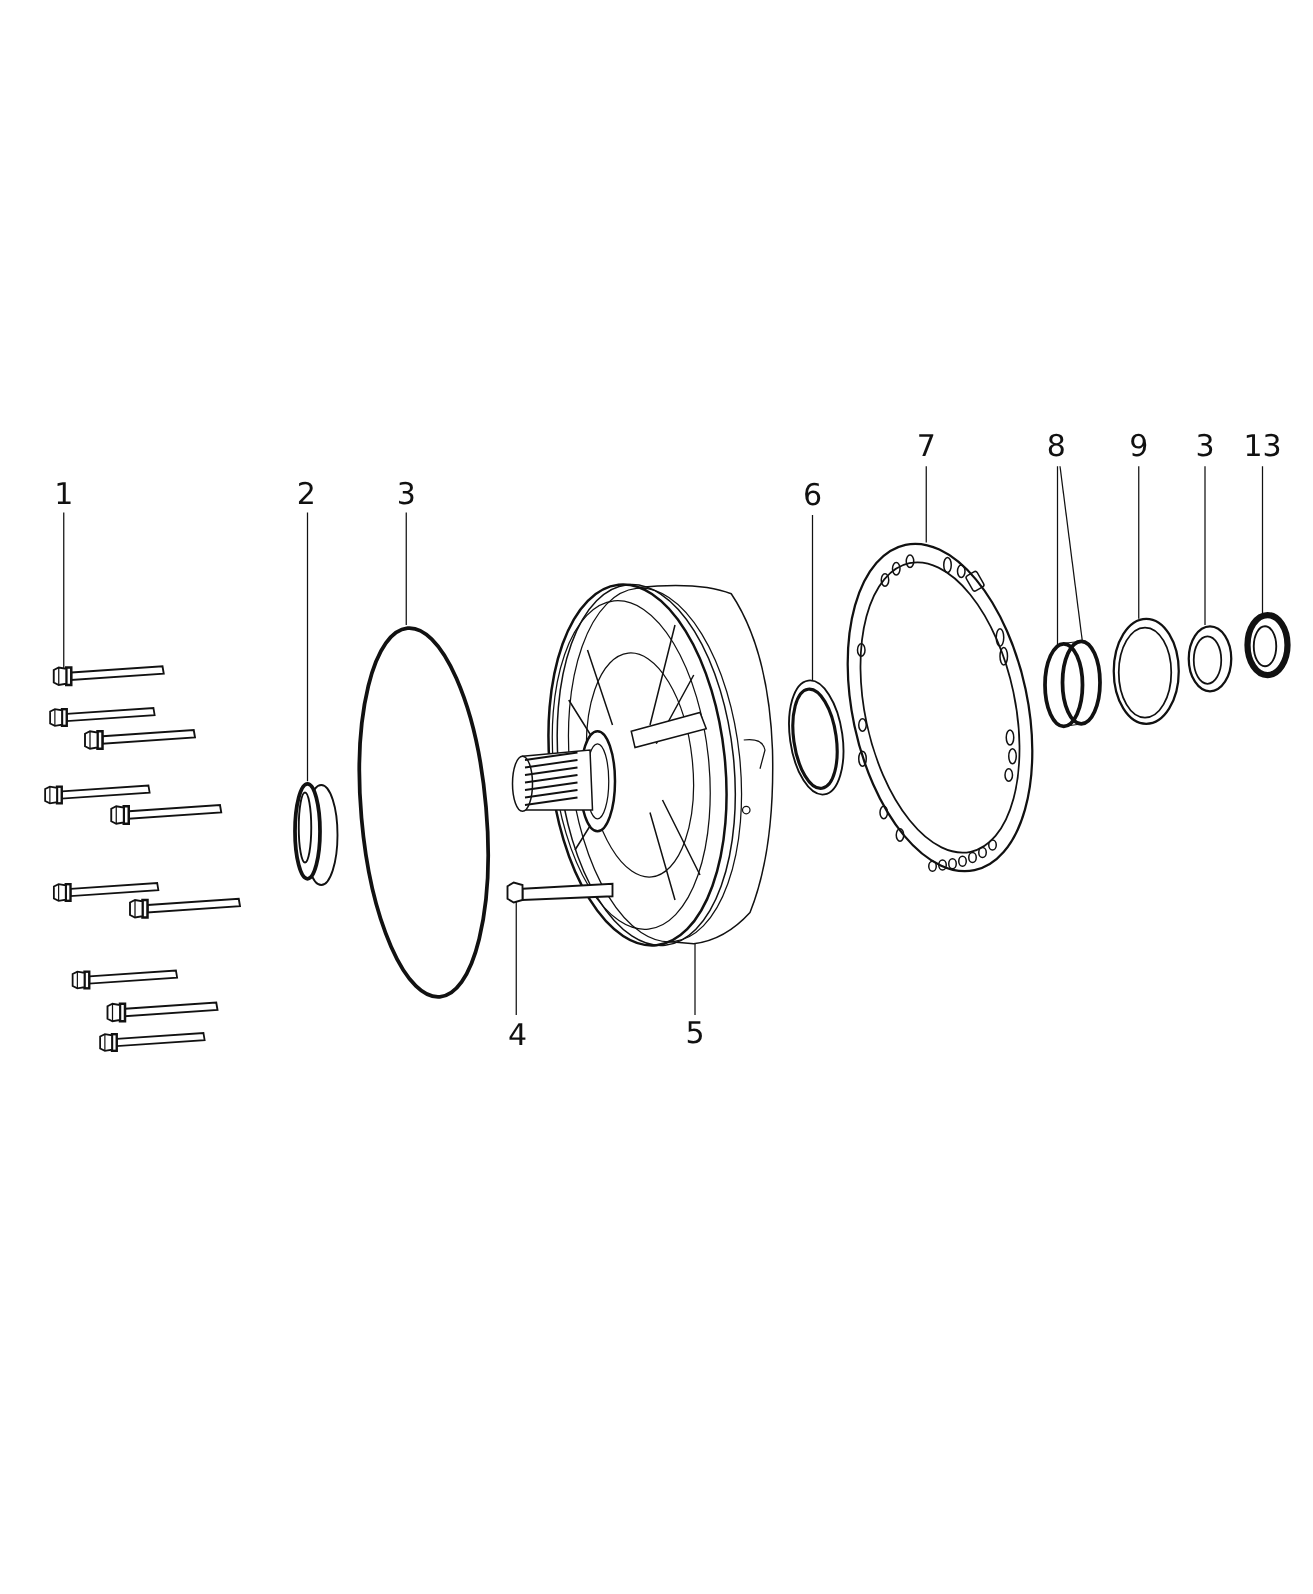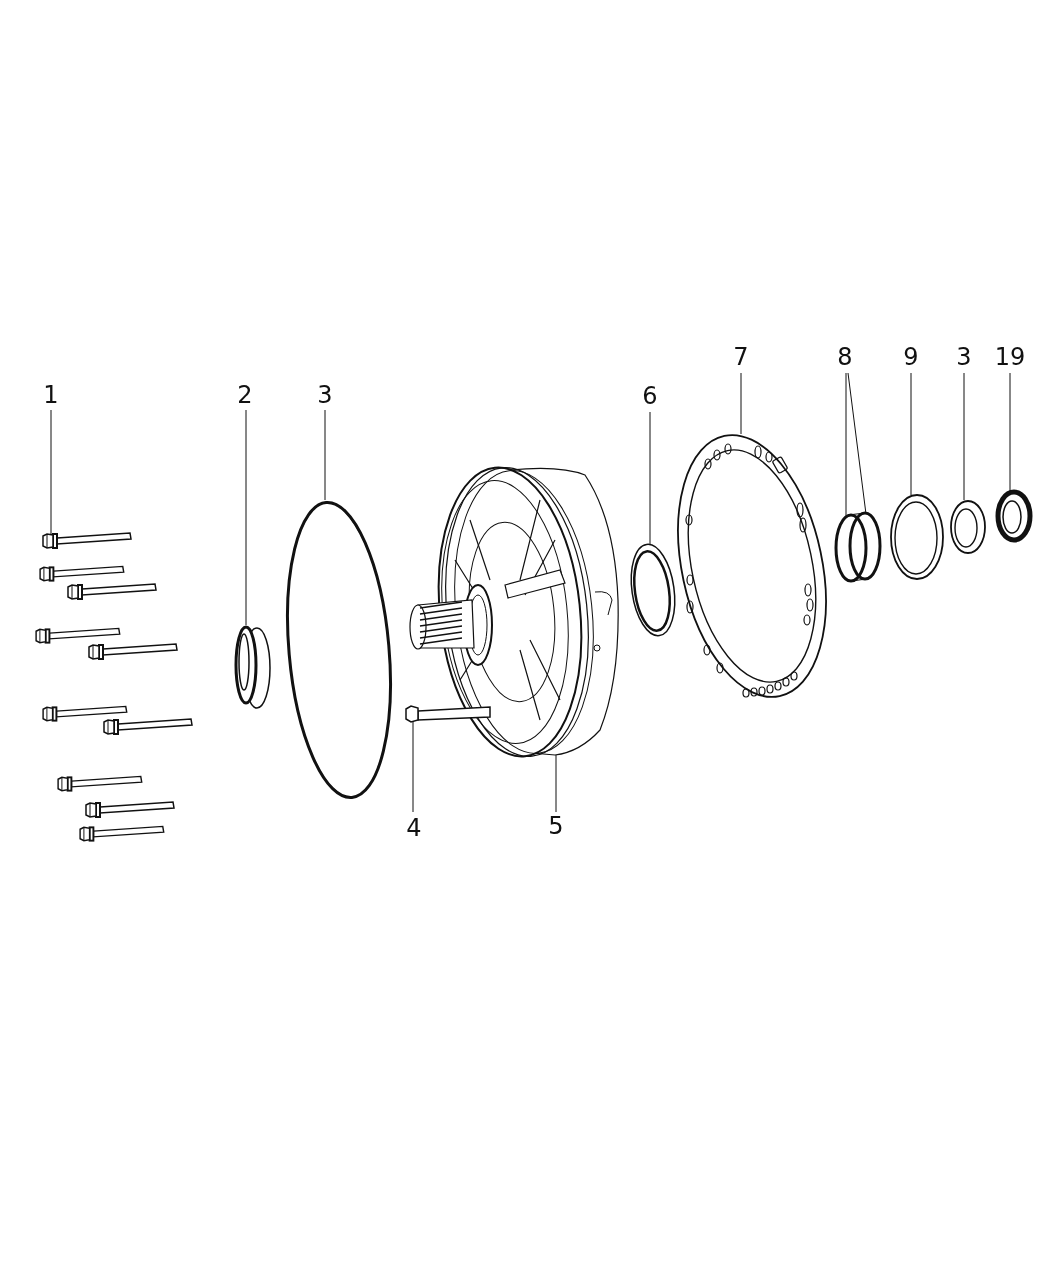--- a/index.html
+++ b/index.html
@@ -154,13 +154,13 @@
 <div class="callout" style="left:51px;top:383px;">1</div>
 <div class="callout" style="left:245px;top:383px;">2</div>
 <div class="callout" style="left:325px;top:383px;">3</div>
 <div class="callout" style="left:414px;top:816px;">4</div>
 <div class="callout" style="left:556px;top:814px;">5</div>
 <div class="callout" style="left:650px;top:384px;">6</div>
 <div class="callout" style="left:741px;top:345px;">7</div>
 <div class="callout" style="left:845px;top:345px;">8</div>
 <div class="callout" style="left:911px;top:345px;">9</div>
 <div class="callout" style="left:964px;top:345px;">3</div>
-<div class="callout" style="left:1010px;top:345px;">19</div>
+<div class="callout" style="left:1010px;top:345px;">13</div>
 
 </body></html>

